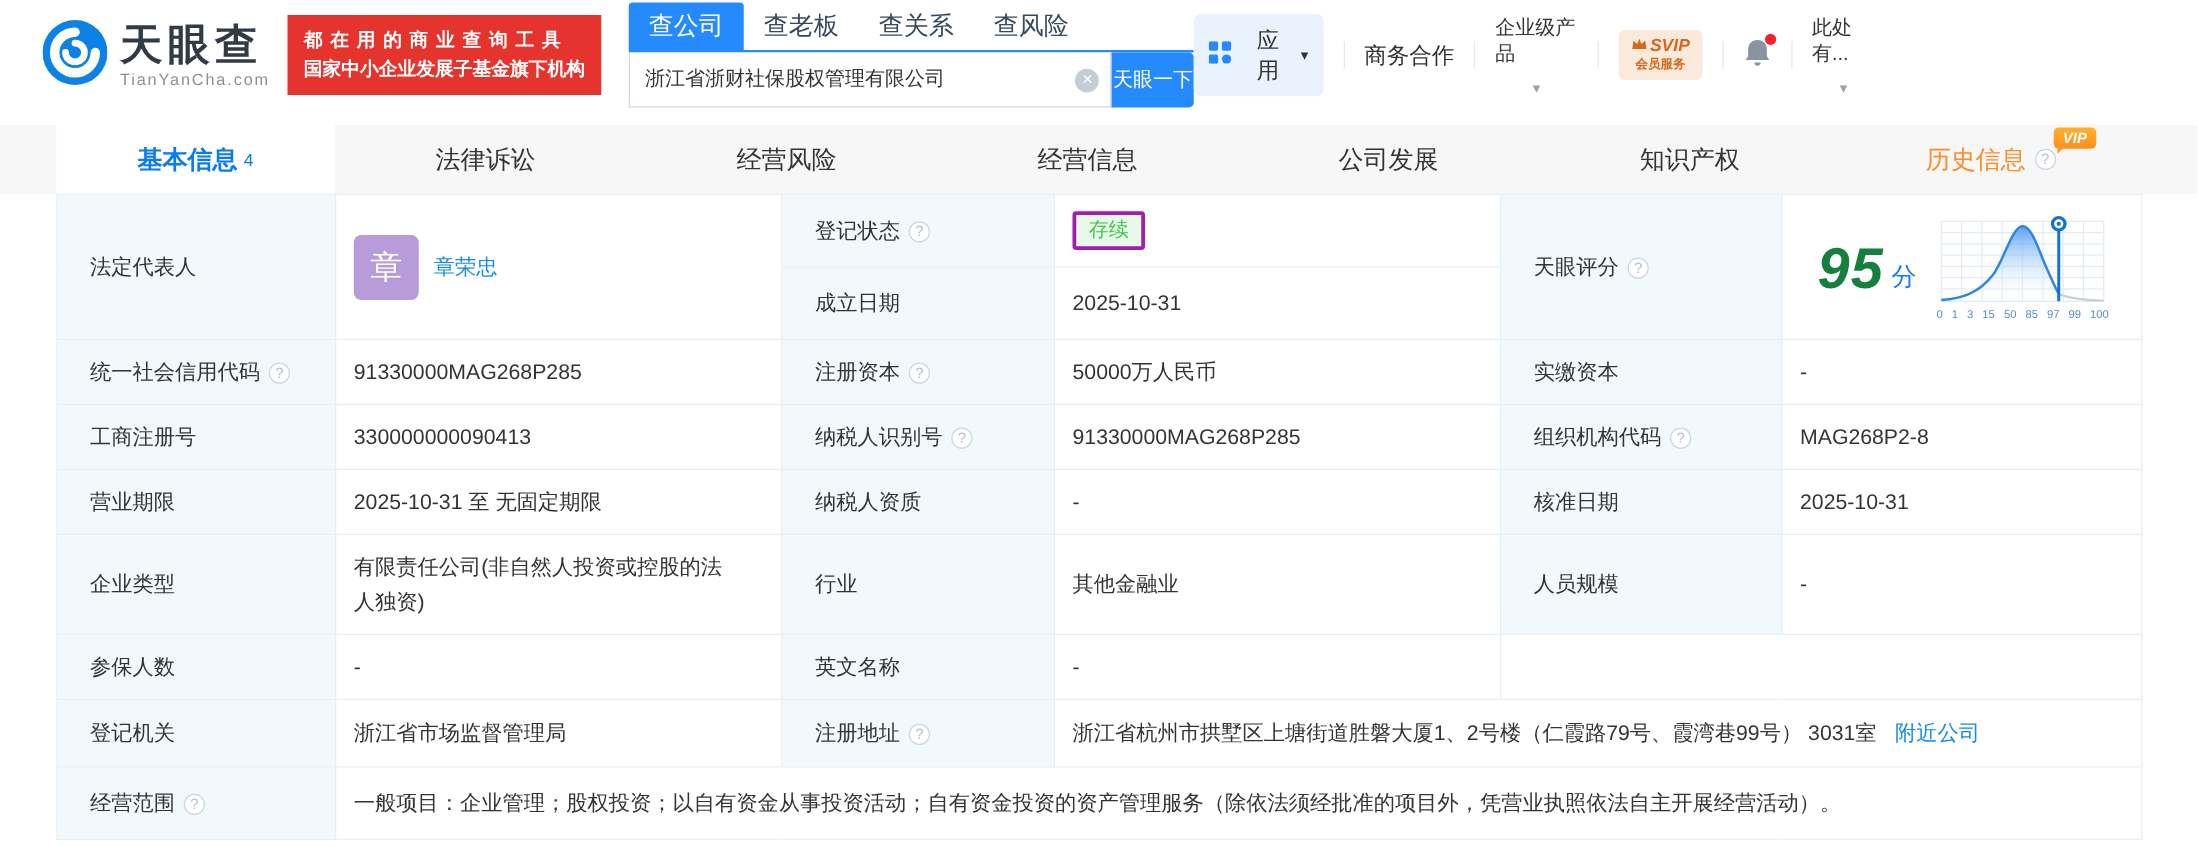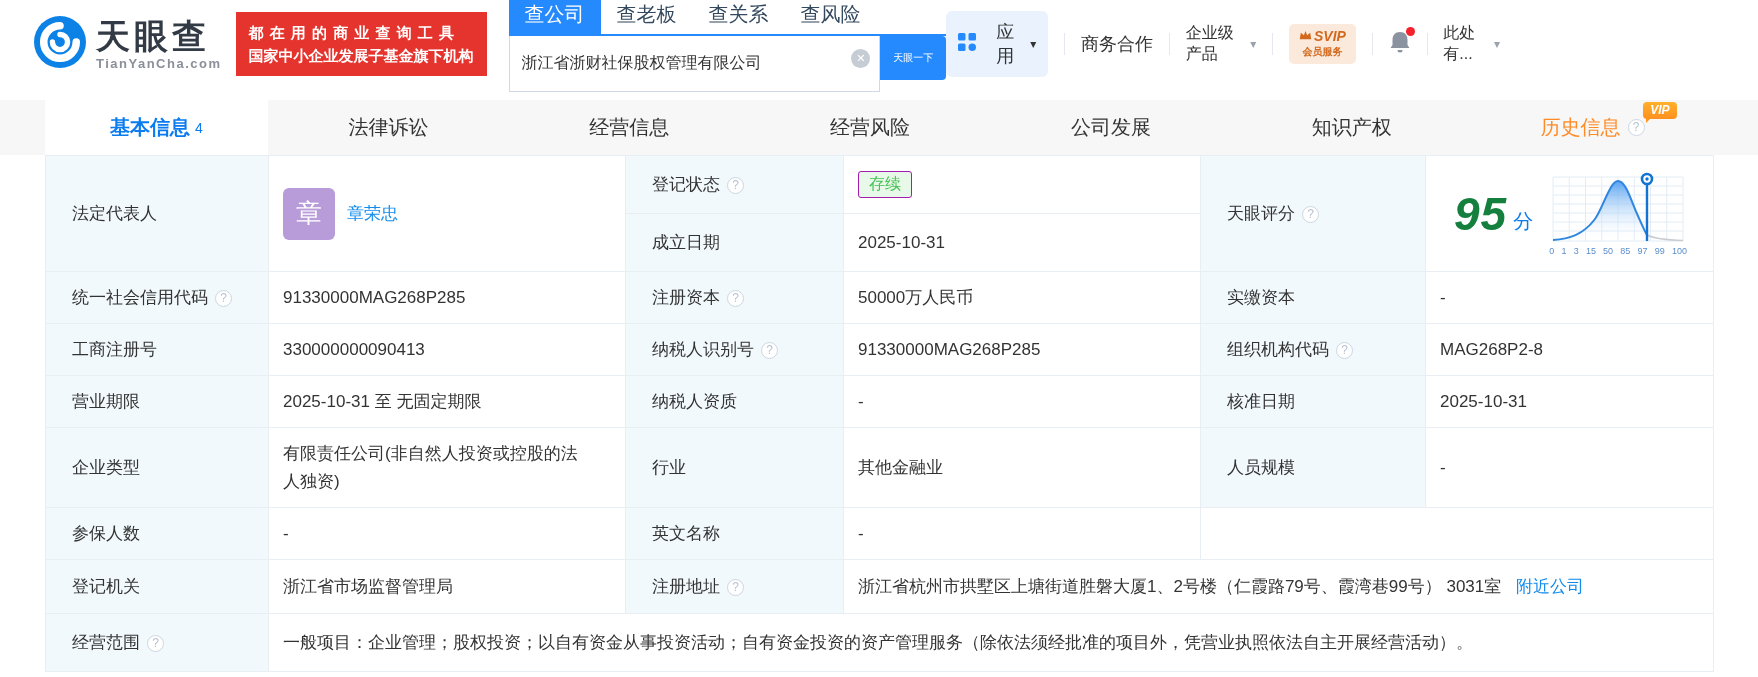--- a/index.html
+++ b/index.html
@@ -4,50 +4,50 @@
 <style>
   * { box-sizing: border-box; margin: 0; padding: 0; }
   html,body { width:1758px; height:677px; overflow:hidden; background:#fff;
     font-family:"Liberation Sans","DejaVu Sans",sans-serif; color:#333; }
 
   
   .header { height:88px; display:flex; align-items:center; padding:0 258px 0 34px; background:#fff; }
   .logo { display:flex; align-items:center; cursor:pointer; }
   .logo-text { margin-left:10px; }
   .logo-brand { font-size:34px; font-weight:700; color:#323a45; letter-spacing:4px; line-height:36px; }
-  .logo-domain { font-size:13px; font-weight:700; color:#8a9099; letter-spacing:1.5px; margin-top:2px; }
+  .logo-domain { font-size:13px; font-weight:400; color:#8a9099; letter-spacing:1.5px; margin-top:2px; }
   .slogan { margin-left:14px; background:#e5342e; color:#fff; padding:9px 13px; font-size:15px; font-weight:600; line-height:23px; white-space:nowrap; }
   .slogan .l1 { letter-spacing:1px; }
 
   .search-wrap { margin-left:22px; width:488px; }
   .search-tabs { display:flex; border-bottom:2px solid #268aff; }
   .search-tab { font-size:20px; padding:5px 16px 6px; color:#34495e; cursor:pointer; }
   .search-tab.active { background:#268aff; color:#fff; border-radius:3px 3px 0 0; }
   .search-row { display:flex; }
   .search-box { position:relative; flex:1; }
-  .search-input { width:100%; height:56px; border:1px solid #cdd9e8; border-top:none; outline:none;
+  .search-input { width:100%; height:44px; border:1px solid #cdd9e8; border-top:none; outline:none;
     padding:0 37px 0 12px; font-size:16px; color:#333; font-family:Liberation Mono, monospace; }
   .clear-btn { position:absolute; right:10px; top:13px; width:19px; height:19px; border-radius:50%;
     background:#c6ccd4; color:#fff; font-size:11px; line-height:19px; text-align:center; cursor:pointer; }
-  .search-btn { width:66px; height:44px; background:#268aff; color:#fff; font-size:10px; border:none;
+  .search-btn { width:66px; height:44px; background:#268aff; color:#fff; font-size:16px; border:none;
     border-radius:0 4px 4px 0; cursor:pointer; font-family:Liberation Serif, serif; }
 
   .top-nav { margin-left:auto; display:flex; align-items:center; }
   .nav-sep { width:1px; height:22px; background:#e5e8ec; margin:0 16px; }
   .apps-pill { display:flex; align-items:center; background:#e9f2fd; border-radius:6px; padding:9px 12px; cursor:pointer;gap:12px; }
   .apps-pill .lbl { font-size:18px; margin:0 4px 0 8px; }
   .caret { font-size:12px; color:#333; }
   .caret.grey { color:#9aa3ad; }
   .nav-link { font-size:18px; color:#333; cursor:pointer; white-space:nowrap; }
   .svip { background:#fbeadb; border-radius:5px; padding:4px 10px; text-align:center; line-height:16px; cursor:pointer; }
   .svip .t { color:#d2691e; font-weight:800; font-style:italic; font-size:14px; display:flex; align-items:center; justify-content:center; gap:2px; }
   .svip .b { color:#d2691e; font-size:10px; font-weight:600; }
   .bell-wrap { position:relative; cursor:pointer; }
   .bell-dot { position:absolute; top:-3px; right:-4px; width:9px; height:9px; border-radius:50%; background:#f5222d; }
-  .user-item { display:flex; align-items:center; gap:9px; cursor:pointer; }
+  .user-item { display:flex; align-items:center; gap:9px; cursor:pointer;flex-direction:column; }
 
   
   .tabbar { margin-top:12px; height:55px; background:#f7f7f7; display:flex; padding:0 45px; }
   .tab { flex:1; display:flex; align-items:center; justify-content:center; font-size:20px; color:#333; cursor:pointer; position:relative; }
   .tab.active { flex:0 0 223px; background:#fff; color:#0a7cf0; font-weight:700; }
   .tab .cnt { font-size:14px; margin-left:5px; font-weight:400; color:#0a7cf0; }
   .tab.history { color:#ff8b27; }
   .vip-badge { position:absolute; top:2px; right:calc(50% - 84px); background:linear-gradient(180deg,#ffb12b,#ff8f1f);
     color:#fff; font-size:12px; font-weight:800; font-style:italic; padding:1px 7px 2px; border-radius:4px; }
   .vip-badge::after { content:""; position:absolute; left:3px; bottom:-4px; border:4px solid transparent; border-top-color:#ff961f; border-left-color:#ff961f; }
@@ -63,21 +63,21 @@
   tr.r-sub td { height:58px; }
   tr.r-std td { height:52px; }
   tr.r-type td { height:80px; }
   tr.r-addr td { height:54px; }
   tr.r-scope td { height:58px; }
   .rep-cell { display:flex; align-items:center; }
   .avatar { width:52px; height:52px; border-radius:6px; background:#b79cd9; color:#fff; font-size:26px;
     display:flex; align-items:center; justify-content:center; cursor:pointer; }
   a.link, .link { color:#128bed; text-decoration:none; cursor:pointer; }
   .rep-name { margin-left:12px; font-size:17px; }
-  .badge-green { display:inline-block; padding:2px 10px; background:#e9f9e9; border:1px solid #a21caf;
+  .badge-green { display:inline-block; padding:2px 10px; background:#e9f9e9; border:3px solid #a21caf;
     border-radius:3px; color:#46c155; font-size:16px; }
   .score-cell { display:flex; align-items:center; padding-left:28px; }
   .score-num { font-size:46px; font-weight:800; font-style:italic; color:#15803d; letter-spacing:1px; }
   .score-unit { font-size:20px; color:#0a7cf0; margin:16px 0 0 6px; }
   .mini-chart { margin-left:16px; display:flex; flex-direction:column; }
   .ticks { width:138px; display:flex; justify-content:space-between; font-size:9px; color:#5a8ec9; margin-top:1px; }
   .near-link { margin-left:10px; white-space:nowrap; }
 </style>
 </head>
 <body>
@@ -164,22 +164,22 @@
     </div>
   </div>
 </div>
 
 <div class="tabbar">
   <div class="tab active">
     <span>基本信息</span>
     <span class="cnt">4</span>
   </div>
   <div class="tab">法律诉讼</div>
+  <div class="tab">经营风险</div>
   <div class="tab">经营信息</div>
-  <div class="tab">经营风险</div>
   <div class="tab">公司发展</div>
   <div class="tab">知识产权</div>
   <div class="tab history">
     <span class="vip-badge">VIP</span>
     <span>历史信息</span>
     <span class="help">?</span>
   </div>
 </div>
 
 <div class="card">

